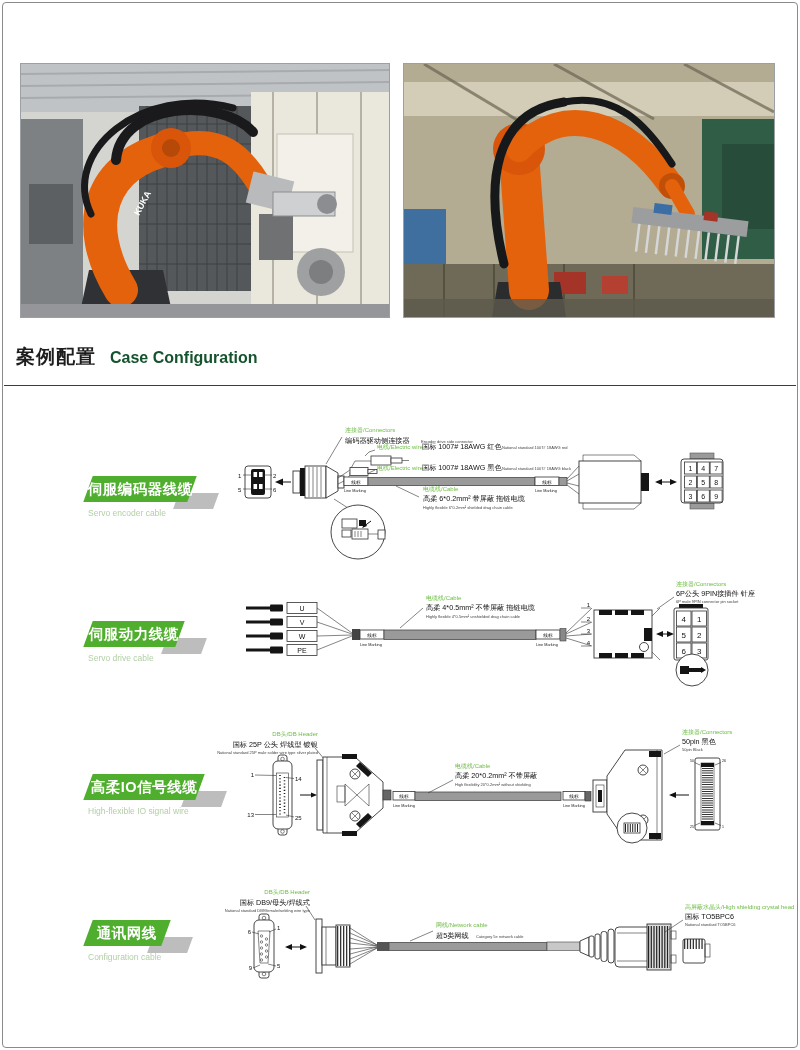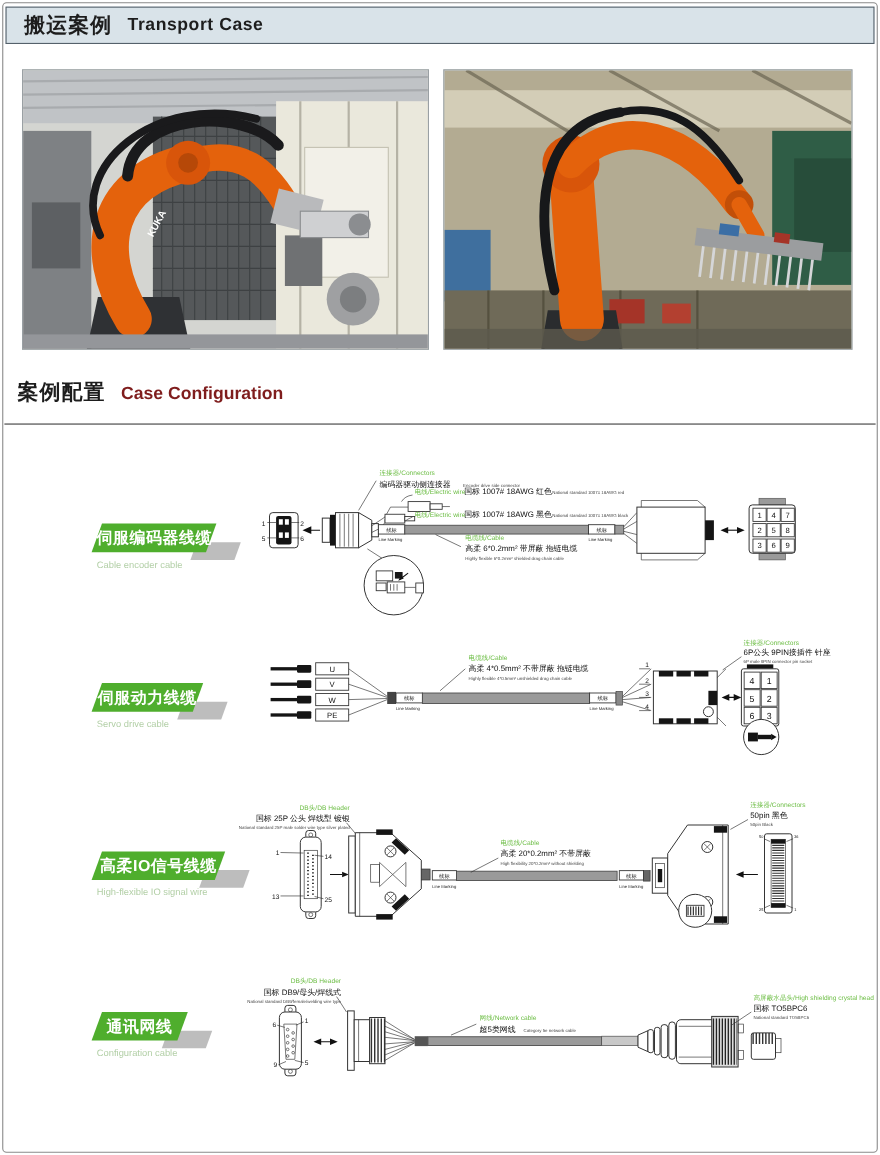--- a/index.html
+++ b/index.html
@@ -11,21 +11,21 @@
         border:1px solid #55616b;display:flex;align-items:center;padding-left:16px;box-sizing:border-box;}
   .band-zh{font-size:19px;font-weight:bold;color:#1d1d1d;letter-spacing:1px;}
   .band-en{font-size:16px;font-weight:bold;color:#1d1d1d;margin-left:14px;letter-spacing:.5px;}
   
   .photo{position:absolute;top:63px;border:1px solid #9aa0a4;background:#cfd2cf;}
   .photo1{left:20px;width:368px;height:253px;}
   .photo2{left:403px;width:370px;height:253px;}
   
   .subhead{position:absolute;left:16px;top:344px;display:flex;align-items:baseline;}
   .sub-zh{font-size:19px;font-weight:bold;color:#1d1d1d;letter-spacing:1px;}
-  .sub-en{font-size:16px;font-weight:bold;color:#7f1d1d;margin-left:14px;}
+  .sub-en{font-size:16px;font-weight:bold;color:#14532d;margin-left:14px;}
   .rule{position:absolute;left:4px;right:4px;top:377px;height:0;border:0;border-top:1.5px solid #3c3c3c;}
   
   .banner{position:absolute;left:88px;}
   .banner-shape{position:relative;height:26px;background:#4fae2d;transform:skewX(-20deg);
                 display:flex;align-items:center;justify-content:center;z-index:2;}
   .banner-zh{transform:skewX(20deg);color:#fff;font-weight:bold;font-size:14.5px;letter-spacing:.5px;white-space:nowrap;}
   .banner-shadow{position:absolute;left:calc(100% - 16px);top:17px;width:40px;height:16px;
                  background:#bdbdbd;transform:skewX(-20deg);z-index:1;}
   .banner-en{margin-top:6px;color:#b2cfa6;font-size:8.5px;white-space:nowrap;}
   
@@ -48,24 +48,20 @@
   .px{fill:#111;font-size:3.5px;}
   .arr{stroke:#111;stroke-width:1;}
   .ah{fill:#111;}
 </style>
 </head>
 <body>
 
 <div class="page">
   <div class="sheet"></div>
 
-  <header class="band">
-    <span class="band-zh">搬运案例</span>
-    <span class="band-en">Transport Case</span>
-  </header>
 
   <svg class="photo photo1" viewBox="0 0 368 253">
     <rect width="368" height="253" fill="#d4d5d1"></rect>
     <rect width="368" height="48" fill="#c0c3c6"></rect>
     <g stroke="#a8abae" stroke-width="2">
         <line x1="0" y1="10" x2="368" y2="6"></line>
         <line x1="0" y1="22" x2="368" y2="18"></line>
         <line x1="0" y1="34" x2="368" y2="30"></line>
       </g>
     <rect x="0" y="55" width="62" height="198" fill="#7e8184"></rect>
@@ -150,21 +146,21 @@
     <span class="sub-zh">案例配置</span>
     <span class="sub-en">Case Configuration</span>
   </div>
   <hr class="rule">
 
   <div class="banner" style="top:476px">
     <div class="banner-shape" style="width:104px">
         <span class="banner-zh">伺服编码器线缆</span>
       </div>
     <div class="banner-shadow"></div>
-    <div class="banner-en">Cable encoder cable</div>
+    <div class="banner-en">Servo encoder cable</div>
   </div>
   <div class="banner" style="top:621px">
     <div class="banner-shape" style="width:92px">
         <span class="banner-zh">伺服动力线缆</span>
       </div>
     <div class="banner-shadow"></div>
     <div class="banner-en">Servo drive cable</div>
   </div>
   <div class="banner" style="top:774px">
     <div class="banner-shape" style="width:112px">

